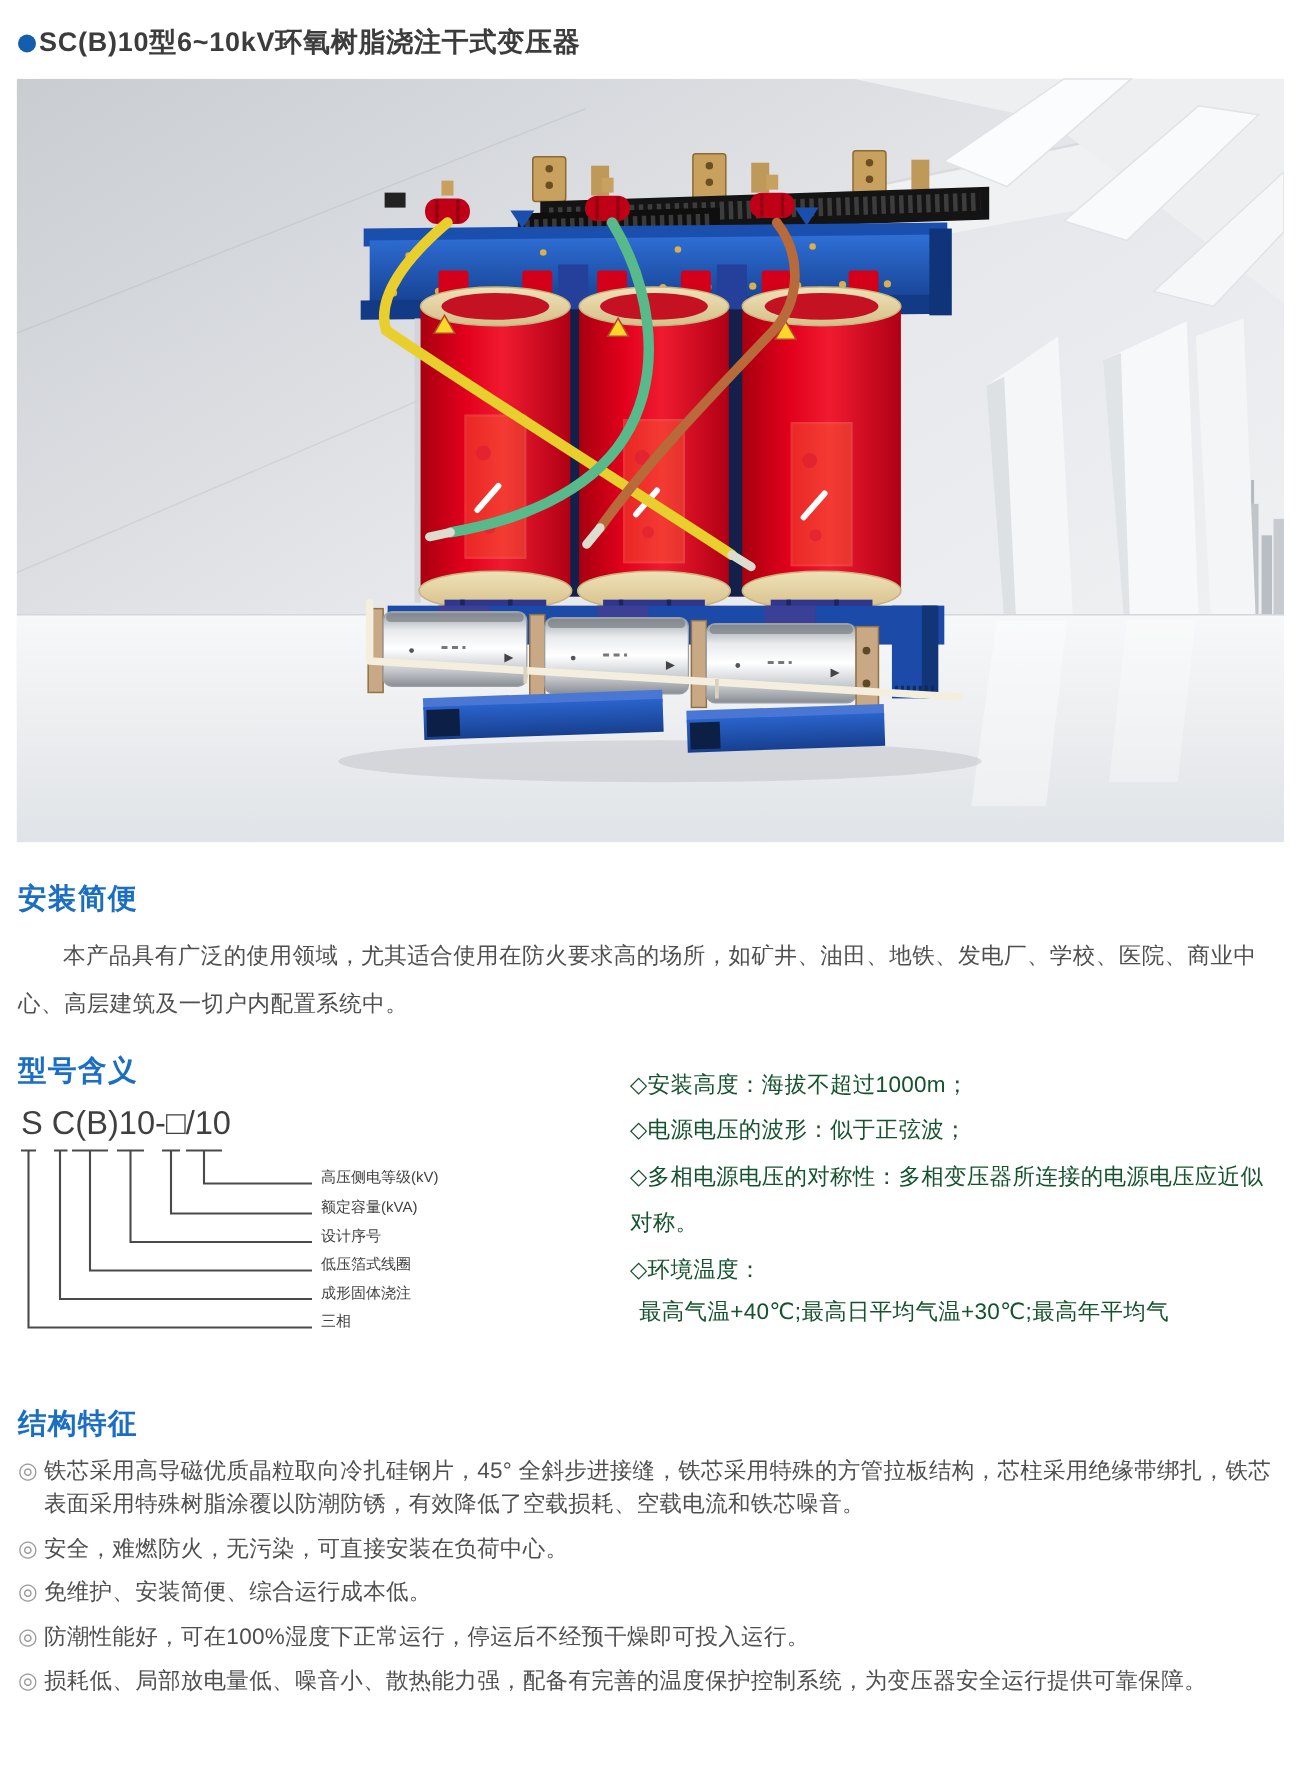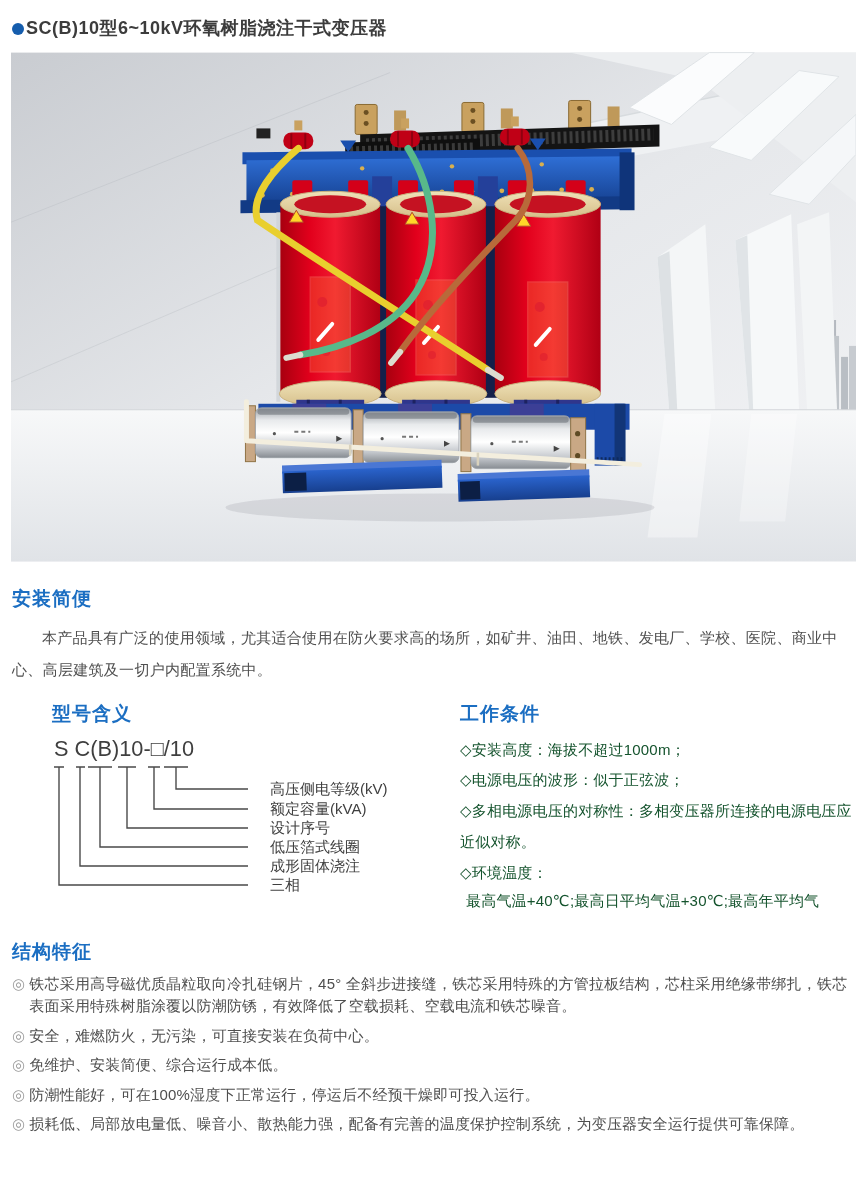--- a/index.html
+++ b/index.html
@@ -32,28 +32,28 @@
     margin:24px 0 8px 12px;letter-spacing:1px;
   }
   
   .scope-body{
     margin:10px 12px 0 12px;
     font-size:15px;line-height:2.15;color:#4f4f4f;
     text-indent:2em;letter-spacing:.3px;
   }
   
   .two-col{display:flex;margin-top:14px;}
-  .col-left{width:420px;flex:0 0 auto;padding-left:40px;}
+  .col-left{width:420px;flex:0 0 auto;}
   .col-right{flex:1 1 auto;padding-right:10px;}
   .col-left .sec-heading,.col-right .sec-heading{margin-top:0;}
   
   .model-diagram{position:relative;width:408px;height:175px;margin:10px 0 0 12px;}
   .model-diagram svg{position:absolute;left:0;top:0;}
   .model-label{
-    position:absolute;left:218px;font-size:15px;color:#3f3f3f;
+    position:absolute;left:202px;font-size:10px;color:#3f3f3f;
     white-space:nowrap;line-height:1;
   }
   
   .cond-list{margin-top:8px;font-size:15px;color:#14532d;letter-spacing:.2px;}
   .cond-item{line-height:2.05;}
   .temp-line{line-height:1.75;padding-left:6px;}
   
   .feat-block{margin:6px 12px 0 12px;font-size:15px;color:#4f4f4f;}
   .feat-sub{line-height:1.9;}
   .feat-item{display:flex;line-height:1.5;margin-top:7px;letter-spacing:.2px;}
@@ -365,21 +365,20 @@
       <div class="model-label" style="top:44px">高压侧电等级(kV)</div>
       <div class="model-label" style="top:64px">额定容量(kVA)</div>
       <div class="model-label" style="top:83px">设计序号</div>
       <div class="model-label" style="top:102px">低压箔式线圈</div>
       <div class="model-label" style="top:121px">成形固体浇注</div>
       <div class="model-label" style="top:140px">三相</div>
     </div>
   </section>
 
   <section class="col-right">
-    <div class="sec-heading" style="margin-left:0">工作条件</div>
     <div class="cond-list">
       <div class="cond-item">◇安装高度：海拔不超过1000m；</div>
       <div class="cond-item">◇电源电压的波形：似于正弦波；</div>
       <div class="cond-item">◇多相电源电压的对称性：多相变压器所连接的电源电压应近似对称。</div>
       <div class="cond-item">◇环境温度：</div>
       <div class="temp-line">最高气温+40℃;最高日平均气温+30℃;最高年平均气</div>
     </div>
   </section>
 </div>
 

